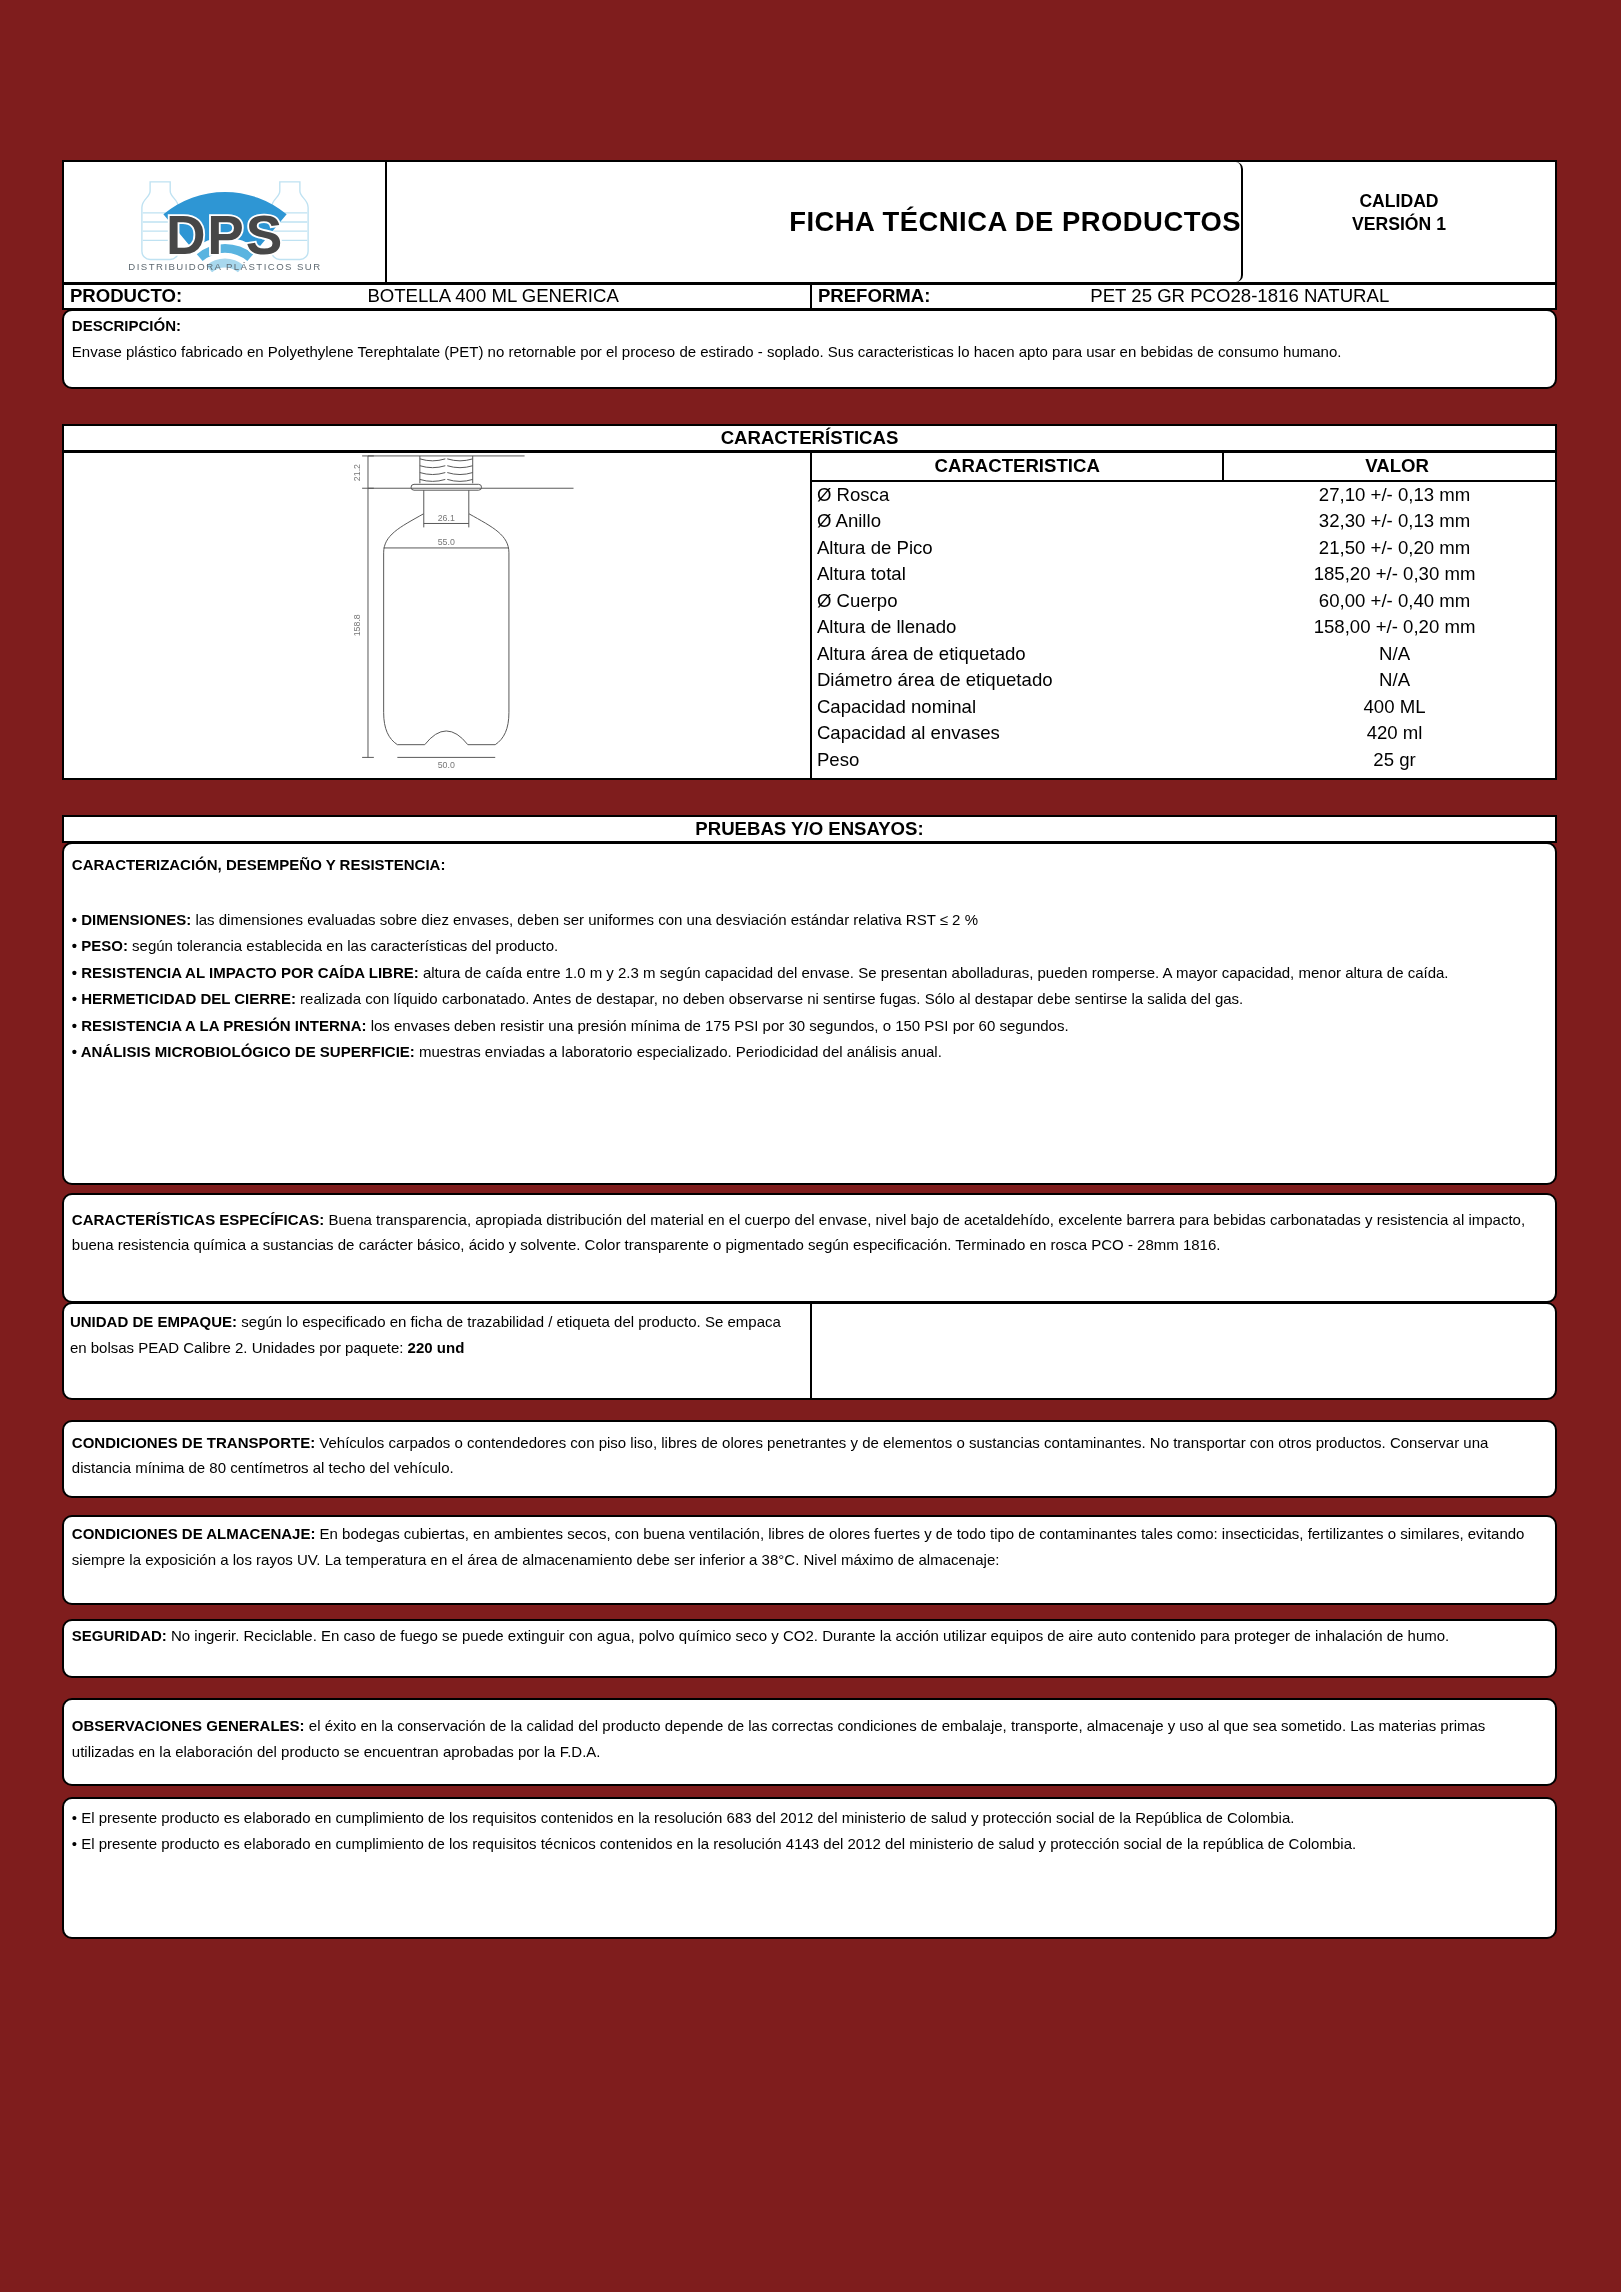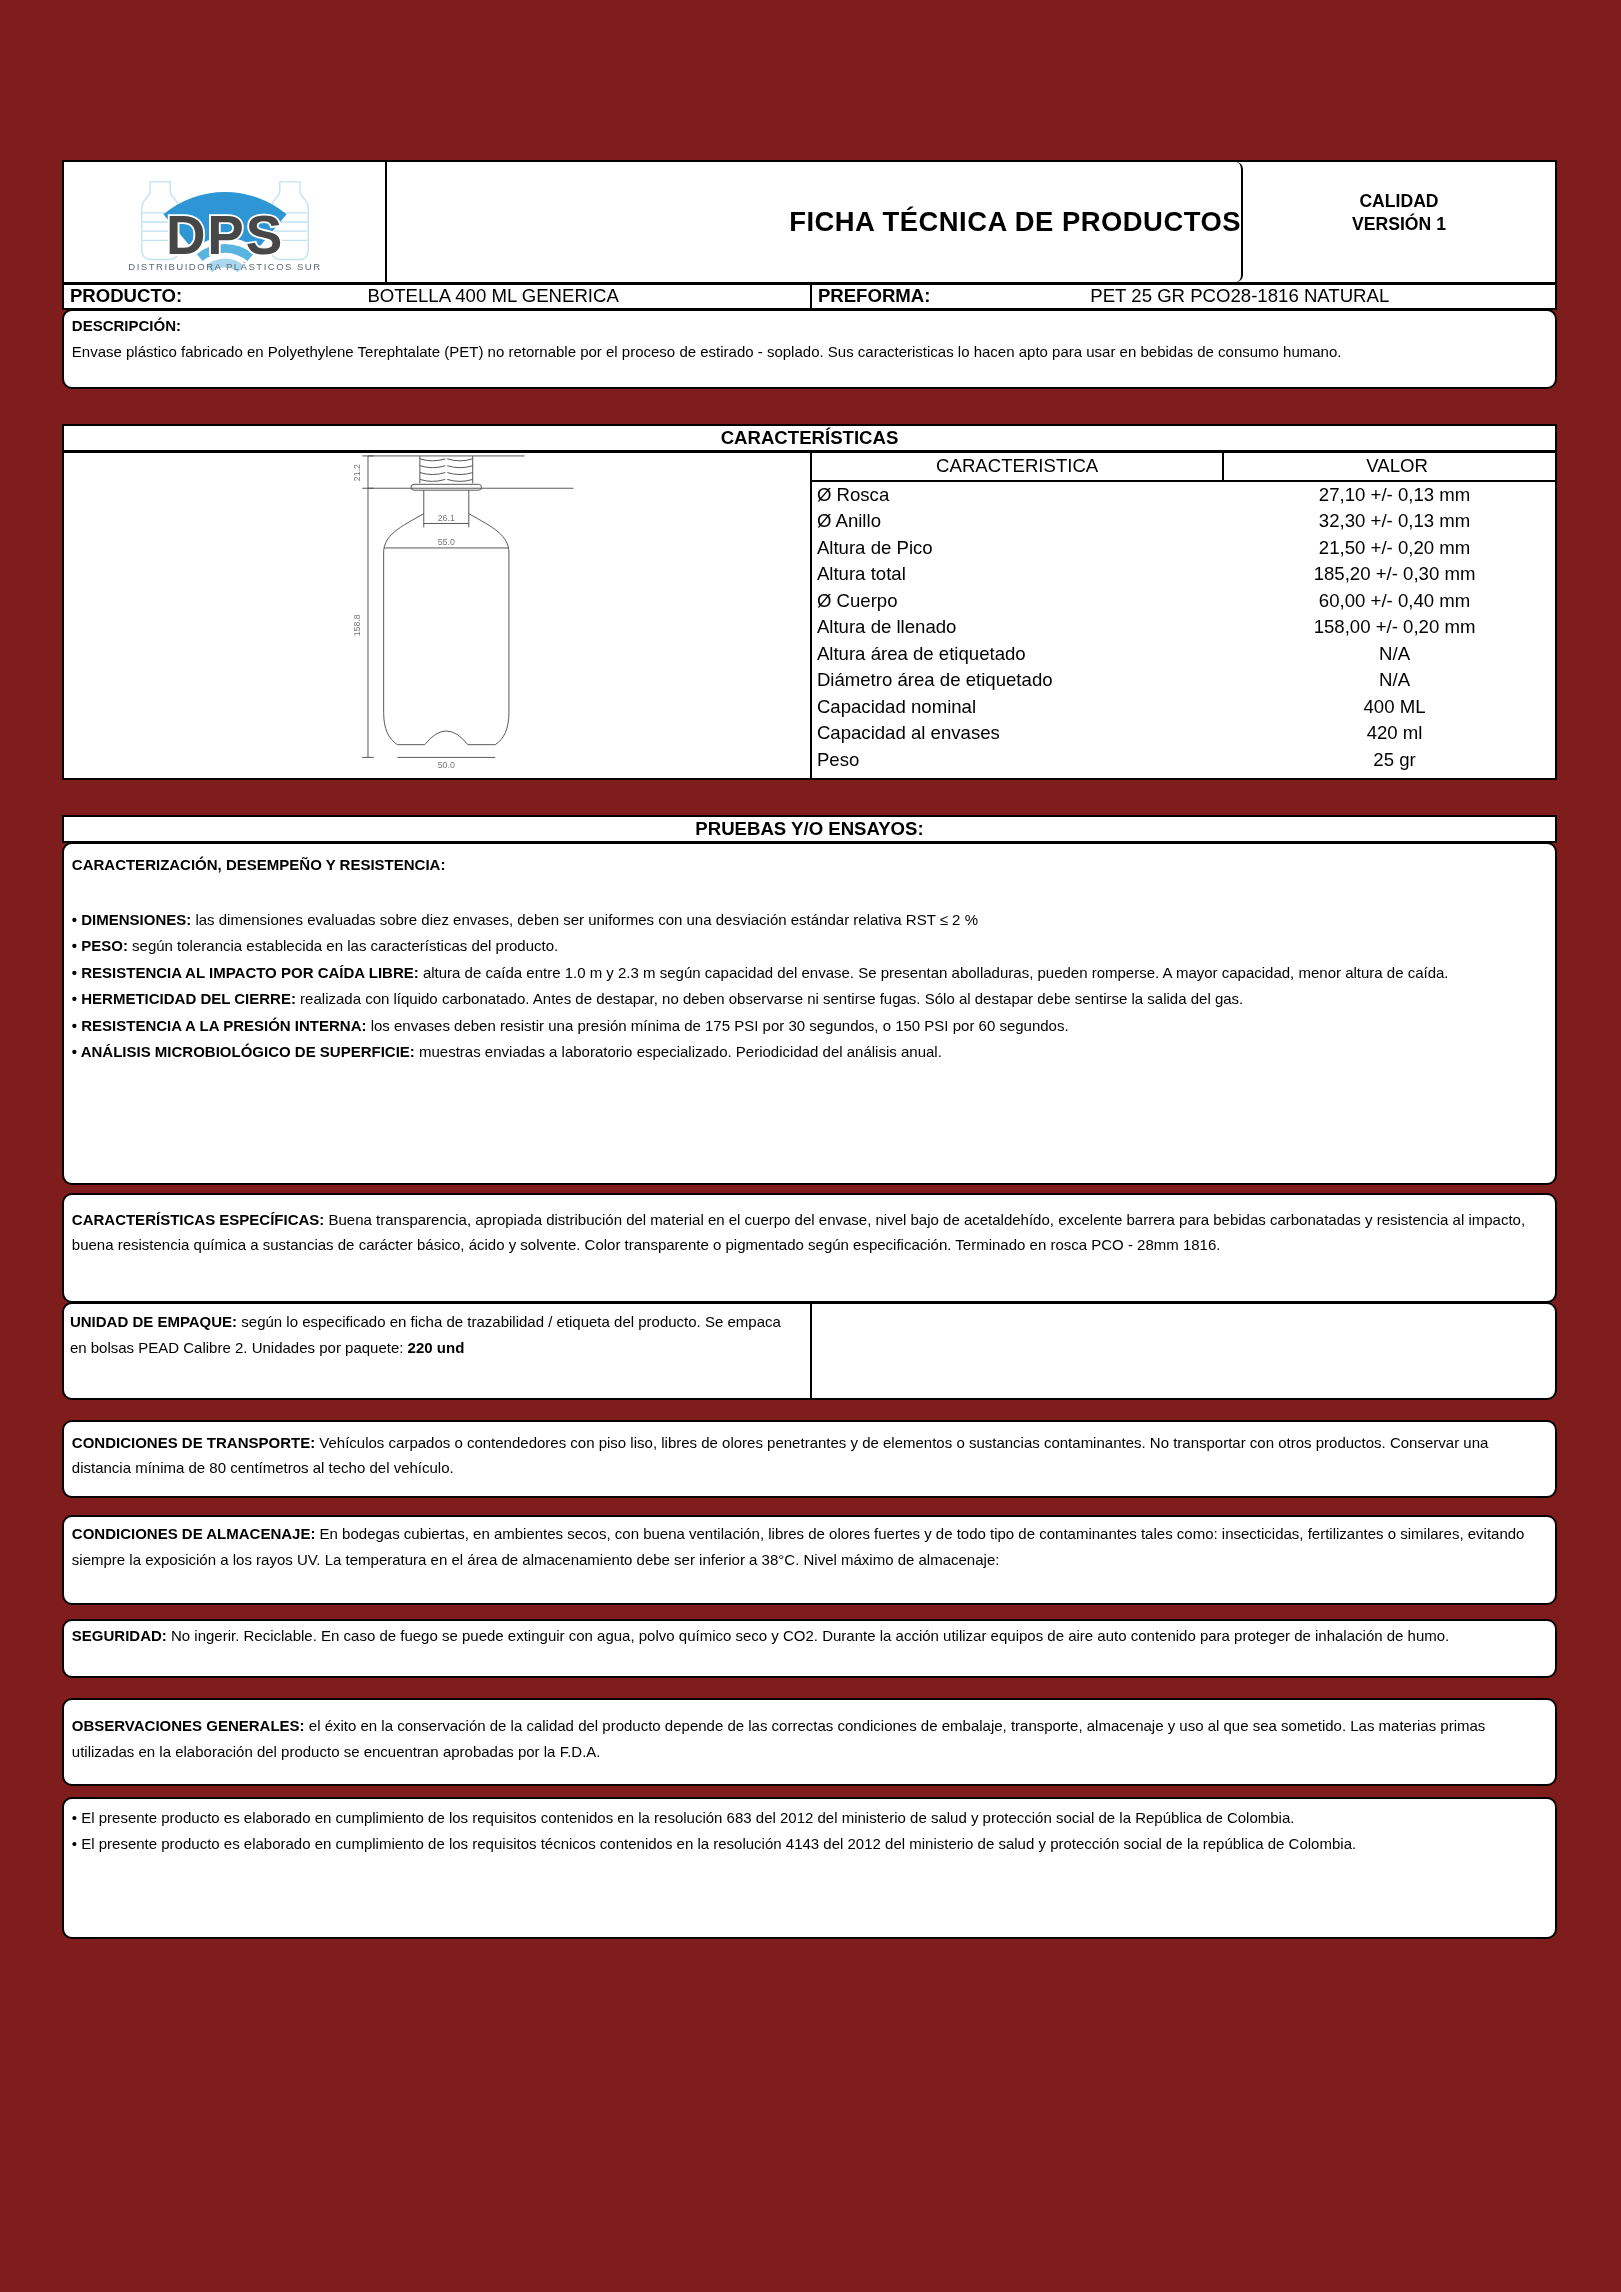--- a/index.html
+++ b/index.html
@@ -22,21 +22,21 @@
   .prod-row strong{white-space:nowrap;}
   .prod-val{flex:1;text-align:center;}
   
   .desc{height:80px;padding:2px 7.8px;font-size:18.6px;line-height:24.5px;}
   
   .sec-title{height:28px;text-align:center;font-size:18.6px;font-weight:bold;line-height:23.5px;margin-top:35px;}
   
   .chars{display:flex;height:329px;}
   .draw-cell{width:748px;border-right:2.9px solid #000;box-sizing:border-box;}
   .val-panel{flex:1;display:flex;flex-direction:column;font-size:18.6px;}
-  .val-head{display:flex;height:26.5px;border-bottom:2.9px solid #000;font-weight:normal;gap:15px;}
+  .val-head{display:flex;height:26.5px;border-bottom:2.9px solid #000;font-weight:bold;gap:15px;}
   .val-head .c1{flex:1.3;text-align:center;border-right:2.9px solid #000;line-height:25.5px;box-sizing:border-box;}
   .val-head .c2{flex:1;text-align:center;line-height:25.5px;}
   .val-row{display:flex;height:26.5px;line-height:26.5px;}
   .val-row .n{flex:1.3;padding-left:4.9px;box-sizing:border-box;white-space:nowrap;}
   .val-row .v{flex:1;text-align:center;}
   
   .para{font-size:15px;line-height:25.5px;border-radius:10px;}
   .para p{margin:0;}
   .carac{height:343px;padding:7.8px 7.8px 0 7.8px;}
   .carac .bullets{margin-top:29px;line-height:26.5px;}

